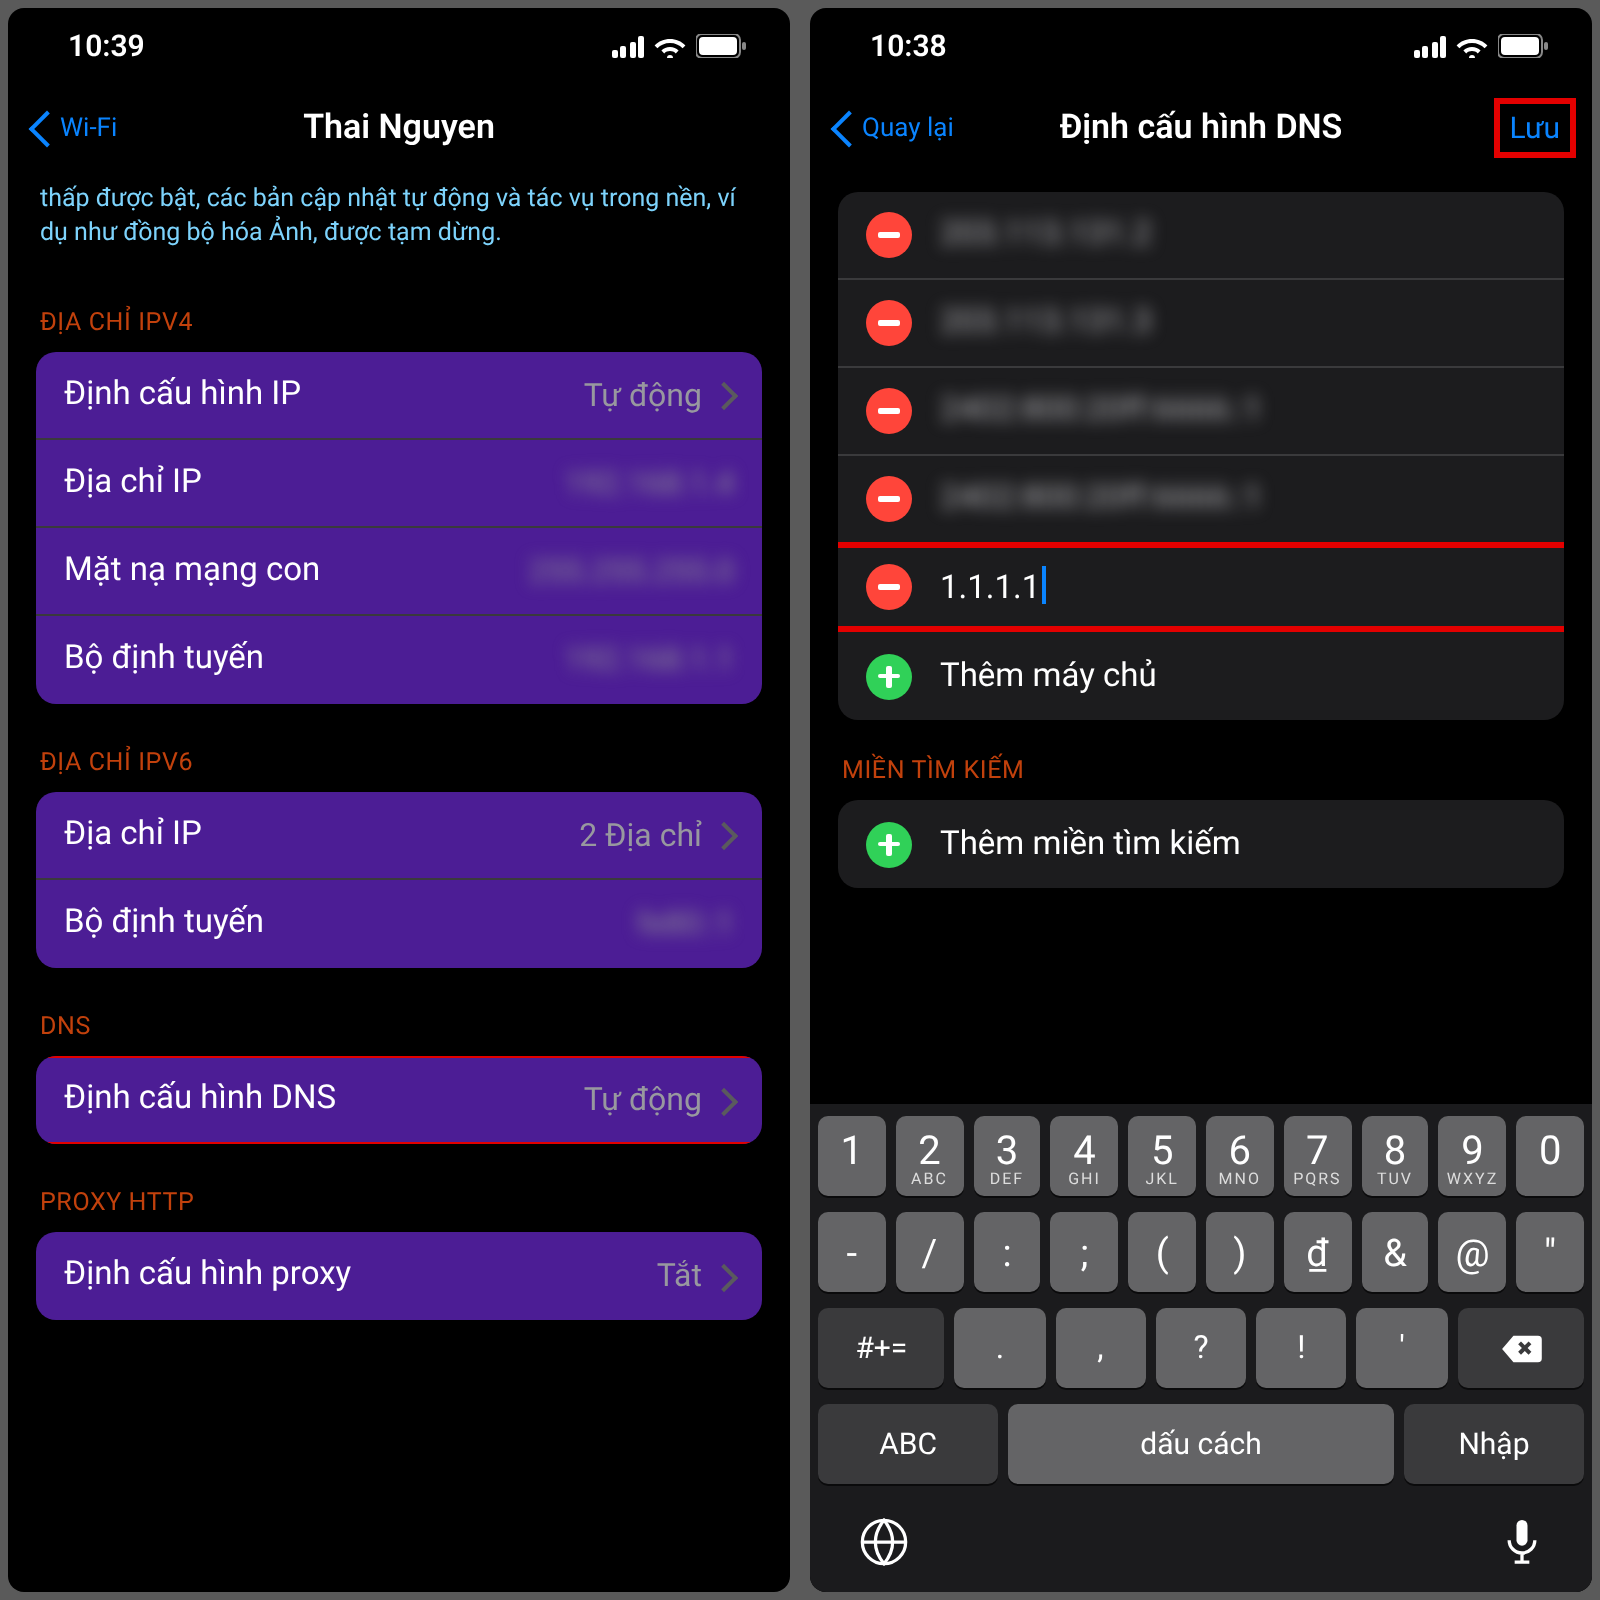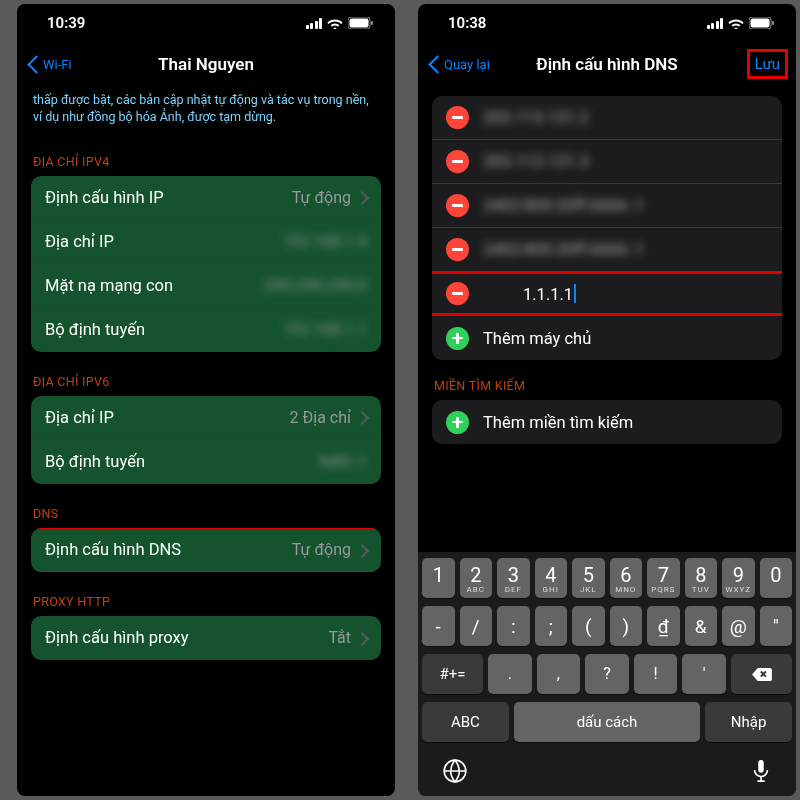--- a/index.html
+++ b/index.html
@@ -15,21 +15,20 @@
   }
   .phone {
     flex: 1;
     background: #000;
     border-radius: 8px;
     color: #fff;
     display: flex;
     flex-direction: column;
     overflow: hidden;
     position: relative;
-    margin-left: 13px;
   }
   .status-bar {
     height: 38px;
     display: flex;
     align-items: center;
     justify-content: space-between;
     padding: 0 22px 0 30px;
     font-size: 15px;
     font-weight: 600;
   }
@@ -67,21 +66,21 @@
   .nav .save { color:#0a84ff; font-size:15px; padding:4px 6px;}
   .redbox { outline: 3px solid #e30000; outline-offset: -1px; }
   .content { flex:1; overflow:hidden; }
   .desc {
     color:#7dd3fc; font-size:12.5px; line-height:1.35; padding: 6px 16px 6px 16px;
   }
   .section-header {
     color:#c2410c; font-size:12.5px; padding: 22px 16px 7px; text-transform: uppercase; letter-spacing: .3px;
   }
   .group {
-    background:#14532d; border-radius:10px; margin: 0 14px;
+    background:#4c1d95; border-radius:10px; margin: 0 14px;
     overflow:hidden;
   }
   .row {
     min-height:44px; display:flex; align-items:center; padding: 0 14px;
     border-bottom: .5px solid #3a3a3c;
     font-size:16.5px;
   }
   .row:last-child { border-bottom:none; }
   .row .label { flex:1; color:#fff;}
   .row .value { color:#98989f; font-size:16px; }
@@ -106,21 +105,21 @@
     margin-right:14px; flex-shrink:0;
   }
   .minus { background:#ff453a; }
   .minus:before{ content:""; width:11px; height:2.5px; background:#fff; border-radius:1px;}
   .plus { background:#30d158; position:relative;}
   .plus:before{ content:""; position:absolute; width:11px; height:2.5px; background:#fff; border-radius:1px;}
   .plus:after{ content:""; position:absolute; width:2.5px; height:11px; background:#fff; border-radius:1px;}
   .list-row .text { flex:1; color:#fff;}
   .list-row .text.blur { filter: blur(4px); color:#aeaeb2; }
   .cursor:after{ content:""; display:inline-block; width:2px; height:19px; background:#0a84ff; margin-left:1px; vertical-align:-3px;}
-  .highlight-entry { position:relative;gap:40px;}
+  .highlight-entry { position:relative;}
   .highlight-entry .hbox{
     position:absolute; inset:-1px -14px -1px -14px; border:3px solid #e30000; pointer-events:none;
   }
   .keyboard {
     background:#1b1b1d;
     padding: 6px 4px 6px;
   }
   .krow { display:flex; gap:5px; margin-bottom:8px;}
   .key {
     flex:1; background:#646466; color:#fff; border-radius:5px; height:40px;

